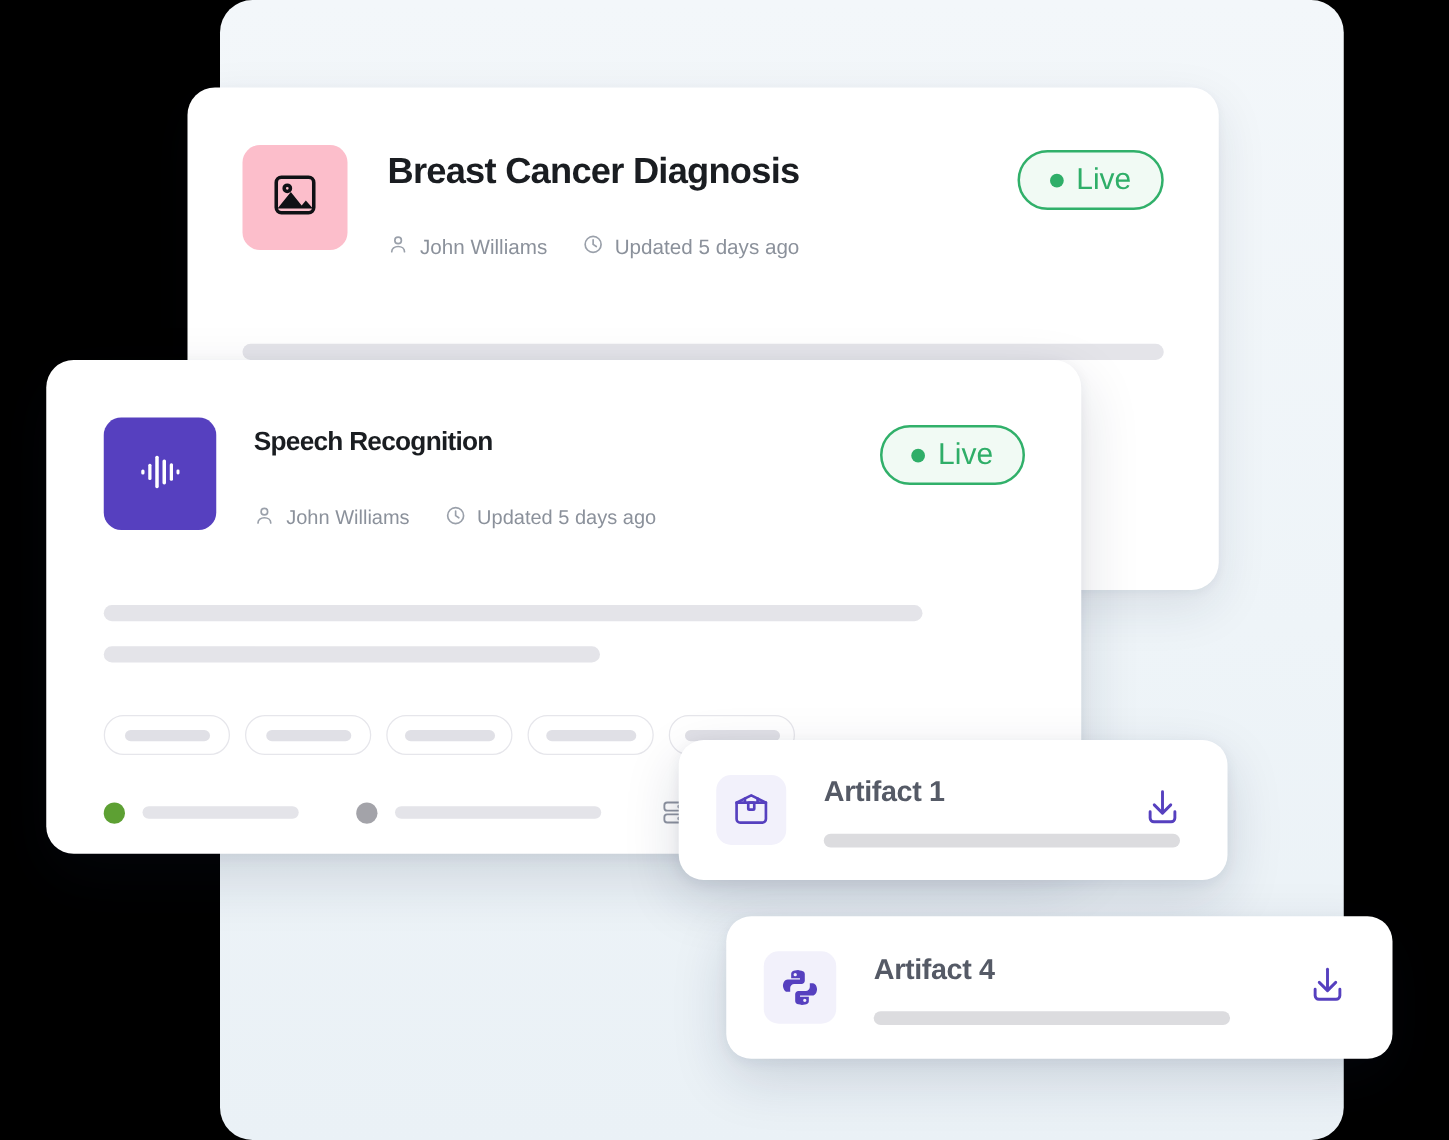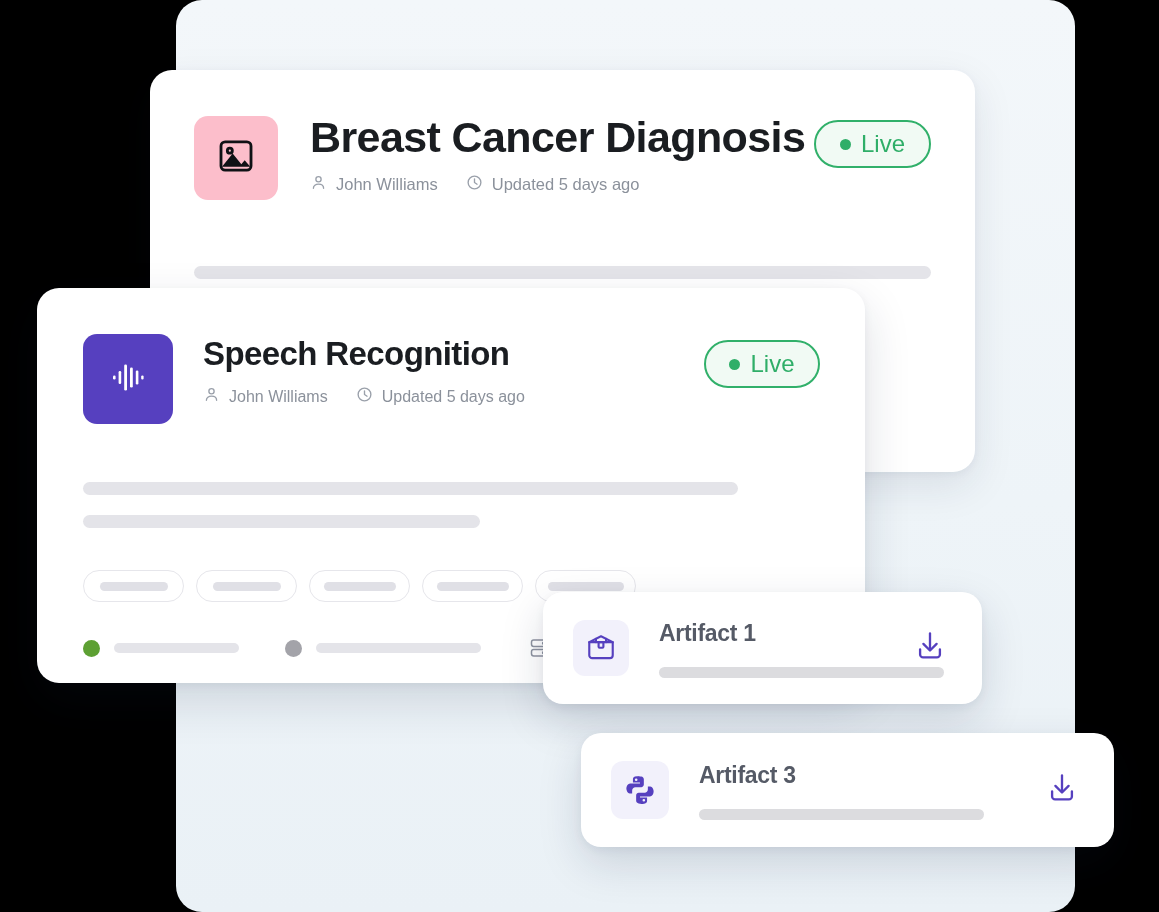--- a/index.html
+++ b/index.html
@@ -220,21 +220,21 @@
         <span>
           <svg width="40" height="40" viewBox="0 0 24 24" fill="none" stroke="#0f1115" stroke-width="1.7" stroke-linecap="round" stroke-linejoin="round">
             <rect x="3" y="3.5" width="18" height="17" rx="2.5"></rect>
             <circle cx="8.3" cy="8.8" r="1.5"></circle>
             <path d="M3.6 18.5 L10 10.5 L15.2 17 L17.2 14.6 L20.6 18.5 Z" fill="#0f1115" stroke="none"></path>
           </svg>
         </span>
       </div>
 
       <div class="header-text">
-        <div class="card-title" style="font-size:43px; line-height:42px; margin-bottom:16px;">Breast Cancer Diagnosis</div>
+        <div class="card-title" style="font-size:29px; line-height:42px; margin-bottom:29px;">Breast Cancer Diagnosis</div>
 
         <div class="meta-row" style="font-size:16.5px; gap:28px;">
           <div class="meta-item" style="gap:9px;">
             <span>
               <svg width="17" height="17" viewBox="0 0 24 24" fill="none" stroke="#9aa0aa" stroke-width="1.9" stroke-linecap="round" stroke-linejoin="round">
                 <circle cx="12" cy="7.5" r="3.7"></circle>
                 <path d="M4.8 20.2c0-3.6 3.2-5.8 7.2-5.8s7.2 2.2 7.2 5.8"></path>
               </svg>
             </span>
             <span>John Williams</span>
@@ -276,21 +276,21 @@
               <rect x="19.2" y="10.5" width="2.8" height="26" rx="1.3"></rect>
               <rect x="25" y="13.5" width="2.8" height="20" rx="1.3"></rect>
               <rect x="30.8" y="16.5" width="2.6" height="14" rx="1.2"></rect>
               <rect x="36.2" y="21.5" width="2.4" height="4" rx="1.1"></rect>
             </g>
           </svg>
         </span>
       </div>
 
       <div class="header-text">
-        <div class="card-title" style="font-size:33px; line-height:40px; margin-bottom:12px;">Speech Recognition</div>
+        <div class="card-title" style="font-size:21px; line-height:40px; margin-bottom:30px;">Speech Recognition</div>
 
         <div class="meta-row" style="font-size:16px; gap:28px;">
           <div class="meta-item" style="gap:9px;">
             <span>
               <svg width="17" height="17" viewBox="0 0 24 24" fill="none" stroke="#9aa0aa" stroke-width="1.9" stroke-linecap="round" stroke-linejoin="round">
                 <circle cx="12" cy="7.5" r="3.7"></circle>
                 <path d="M4.8 20.2c0-3.6 3.2-5.8 7.2-5.8s7.2 2.2 7.2 5.8"></path>
               </svg>
             </span>
             <span>John Williams</span>
@@ -393,21 +393,21 @@
       <div class="artifact-icon" style="width:58px; height:58px; margin-right:30px;">
         <svg width="34" height="34" viewBox="0 0 24 24">
           <g fill="#5640bf">
             <path d="M11.95 2.1c-1.48 0-2.66.14-3.52.42-.96.32-1.42.95-1.42 1.9v2.3h4.98v.72H5.16c-1.05 0-1.95.62-2.4 1.76-.5 1.3-.53 2.12 0 3.5.41 1.04 1.02 1.77 2.07 1.77h1.63v-2.2c0-1.2 1.03-2.25 2.27-2.25h4.16c1 0 1.82-.82 1.82-1.83V4.42c0-.97-.8-1.7-1.79-1.87-.63-.1-1.3-.16-1.97-.45zM9.3 3.85a.93.93 0 1 1 0 1.86.93.93 0 0 1 0-1.86z"></path>
             <path d="M12.05 21.9c1.48 0 2.66-.14 3.52-.42.96-.32 1.42-.95 1.42-1.9v-2.3h-4.98v-.72h6.83c1.05 0 1.95-.62 2.4-1.76.5-1.3.53-2.12 0-3.5-.41-1.04-1.02-1.77-2.07-1.77h-1.63v2.2c0 1.2-1.03 2.25-2.27 2.25H11.1c-1 0-1.82.82-1.82 1.83v3.77c0 .97.8 1.7 1.79 1.87.63.1 1.3.16 1.97.45zm2.65-1.75a.93.93 0 1 1 0-1.86.93.93 0 0 1 0 1.86z"></path>
           </g>
         </svg>
       </div>
 
       <div class="artifact-body">
-        <div class="artifact-title" style="font-size:23px; line-height:28px;">Artifact 3</div>
+        <div class="artifact-title" style="font-size:23px; line-height:28px;">Artifact 4</div>
         <div class="artifact-bar" style="height:11px; width:285px; margin-top:20px;"></div>
       </div>
 
       <div class="dl-btn" style="width:48px; height:48px;">
         <span>
           <svg width="36" height="36" viewBox="0 0 24 24" fill="none" stroke="#5640bf" stroke-width="1.55" stroke-linecap="round" stroke-linejoin="round">
             <path d="M12 3.6 V14.6"></path>
             <path d="M7.6 10.6 L12 15 L16.4 10.6"></path>
             <path d="M5.4 14.2 V17.6 a2 2 0 0 0 2 2 H16.6 a2 2 0 0 0 2 -2 V14.2"></path>
           </svg>

